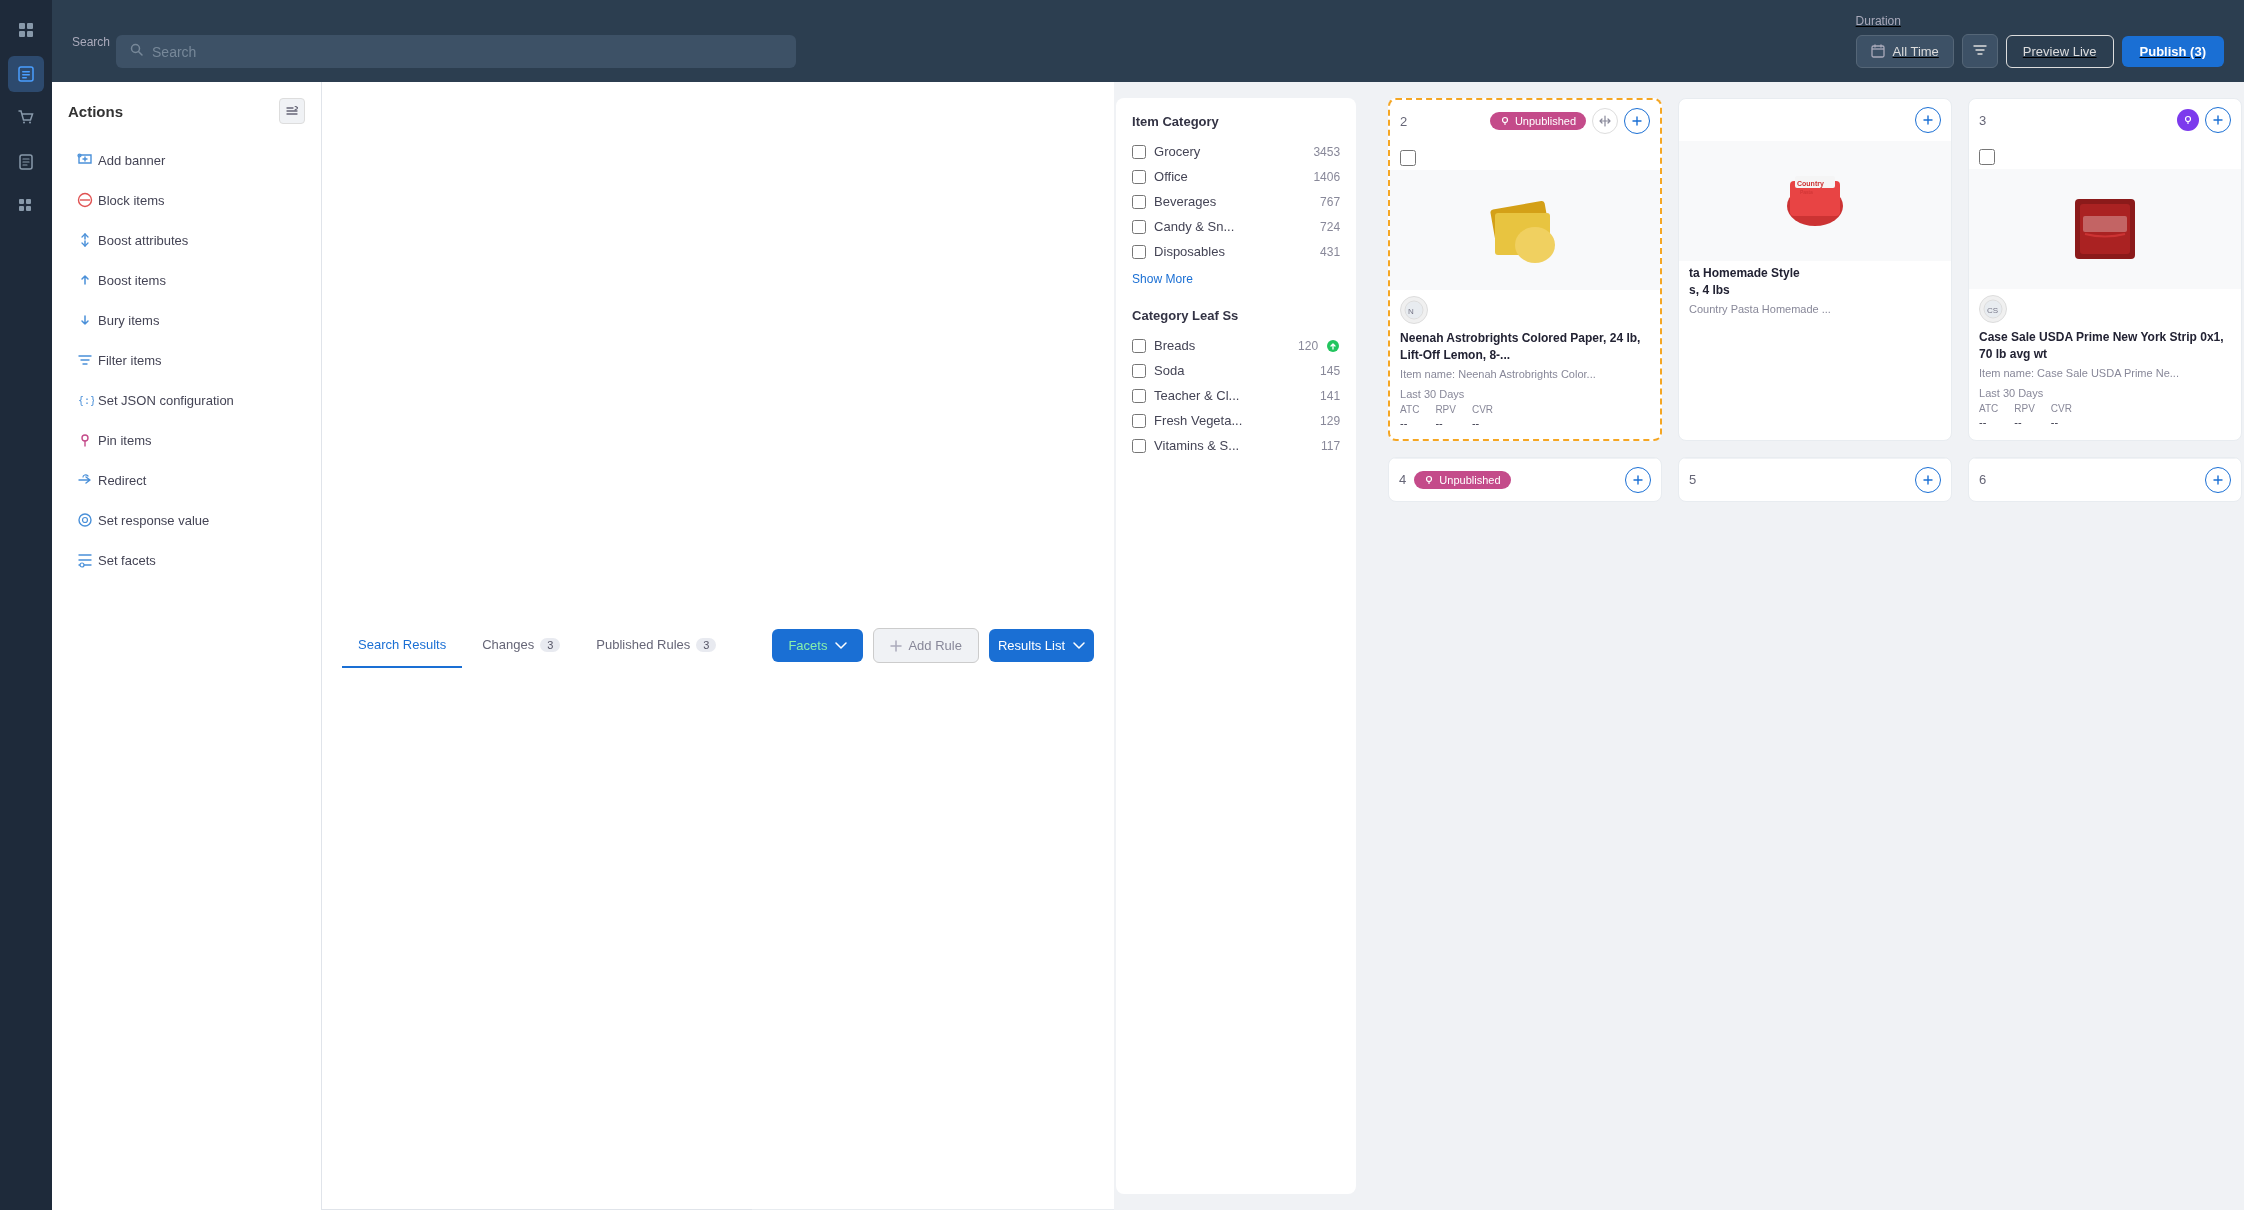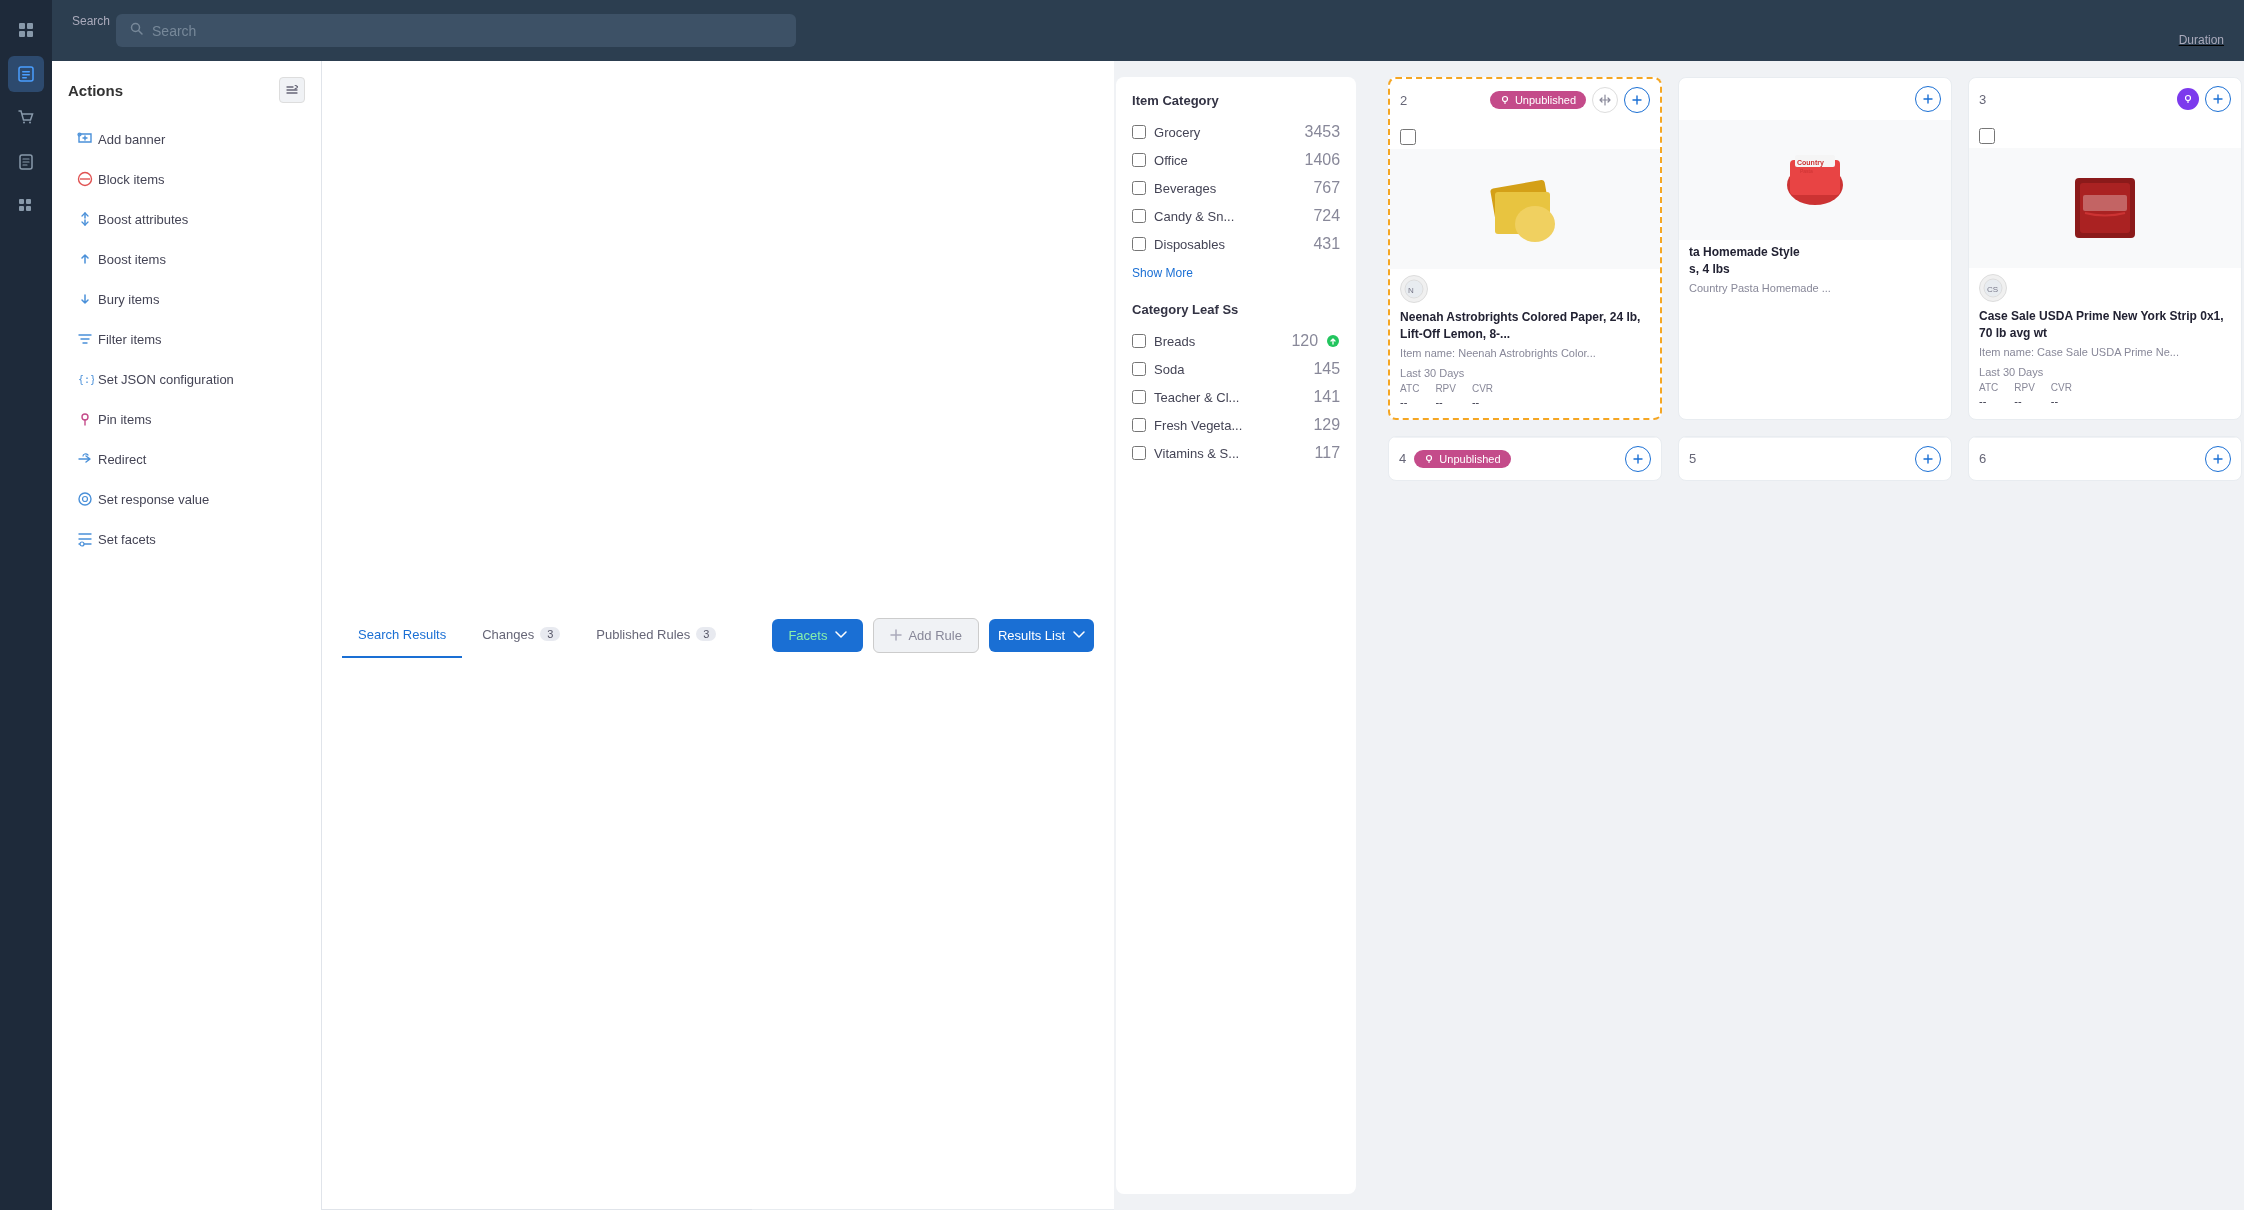--- a/index.html
+++ b/index.html
@@ -62,21 +62,21 @@
     
     .results-grid { flex: 1; overflow: auto; padding: 16px 2px; display: flex; gap: 16px; }
 
     
     .facets-panel { width: 240px; background: white; border-radius: 8px; padding: 16px; margin-right: 16px; flex-shrink: 0; overflow-y: auto; max-height: 100%; }
     .facet-group { margin-bottom: 20px; }
     .facet-group-title { font-size: 13px; font-weight: 600; color: #334; margin-bottom: 10px; }
     .facet-item { display: flex; align-items: center; gap: 8px; padding: 5px 0; font-size: 13px; color: #445; }
     .facet-item input[type=checkbox] { width: 14px; height: 14px; cursor: pointer; flex-shrink: 0; }
     .facet-item-label { flex: 1; }
-    .facet-item-count { color: #889; font-size: 16px; }
+    .facet-item-count { color: #889; font-size: 12px; }
     .show-more { color: #1a6fd4; font-size: 12px; cursor: pointer; margin-top: 6px; padding: 2px 0; }
 
     .product-card { background: white; border-radius: 8px; overflow: hidden; position: relative; border: 1px solid #e8ecf0; }
     .product-card.highlighted { border: 2px dashed #f5a623; }
     .card-header { display: flex; align-items: center; justify-content: space-between; padding: 8px 10px; }
     .card-number { font-size: 13px; color: #667; font-weight: 500; }
     .card-badge-unpublished { display: flex; align-items: center; gap: 5px; background: #c44b8a; border-radius: 20px; padding: 3px 10px; font-size: 11px; color: white; font-weight: 500; }
     .card-action-btn { width: 26px; height: 26px; border: 1px solid #ddd; border-radius: 50%; display: flex; align-items: center; justify-content: center; cursor: pointer; color: #889; font-size: 12px; background: white; }
     .card-action-btn.blue { border-color: #1a6fd4; color: #1a6fd4; }
     .card-checkbox { width: 16px; height: 16px; margin: 8px 10px 4px; cursor: pointer; }
@@ -153,20 +153,37 @@
             <path d="M8.5 8.5L12 12" stroke="#778899" stroke-width="1.5" stroke-linecap="round"></path>
           </svg>
         </span>
         <input type="text" placeholder="Search" style="">
       </div>
     </div>
 
     <div class="topbar-right">
       <div class="duration-section">
         <div class="topbar-label">Duration</div>
+        <div style="display:flex;gap:8px;align-items:center;">
+          <button class="btn-duration">
+            <svg width="14" height="14" viewBox="0 0 14 14" fill="none">
+              <rect x="1" y="2" width="12" height="11" rx="1.5" stroke="#aab" stroke-width="1.3" fill="none"></rect>
+              <path d="M1 5h12" stroke="#aab" stroke-width="1.3"></path>
+              <path d="M4 1v2M10 1v2" stroke="#aab" stroke-width="1.3" stroke-linecap="round"></path>
+            </svg>
+            <span>All Time</span>
+          </button>
+          <button class="btn-icon-only">
+            <svg width="14" height="12" viewBox="0 0 14 12" fill="none">
+              <path d="M1 2h12M3 6h8M5 10h4" stroke="#ddd" stroke-width="1.4" stroke-linecap="round"></path>
+            </svg>
+          </button>
+          <button class="btn-preview">Preview Live</button>
+          <button class="btn-publish">Publish (3)</button>
+        </div>
       </div>
     </div>
   </div>
 
 
   <div class="content">
 
     <div class="actions-panel">
       <div class="actions-header">
         <span class="actions-title">Actions</span>

